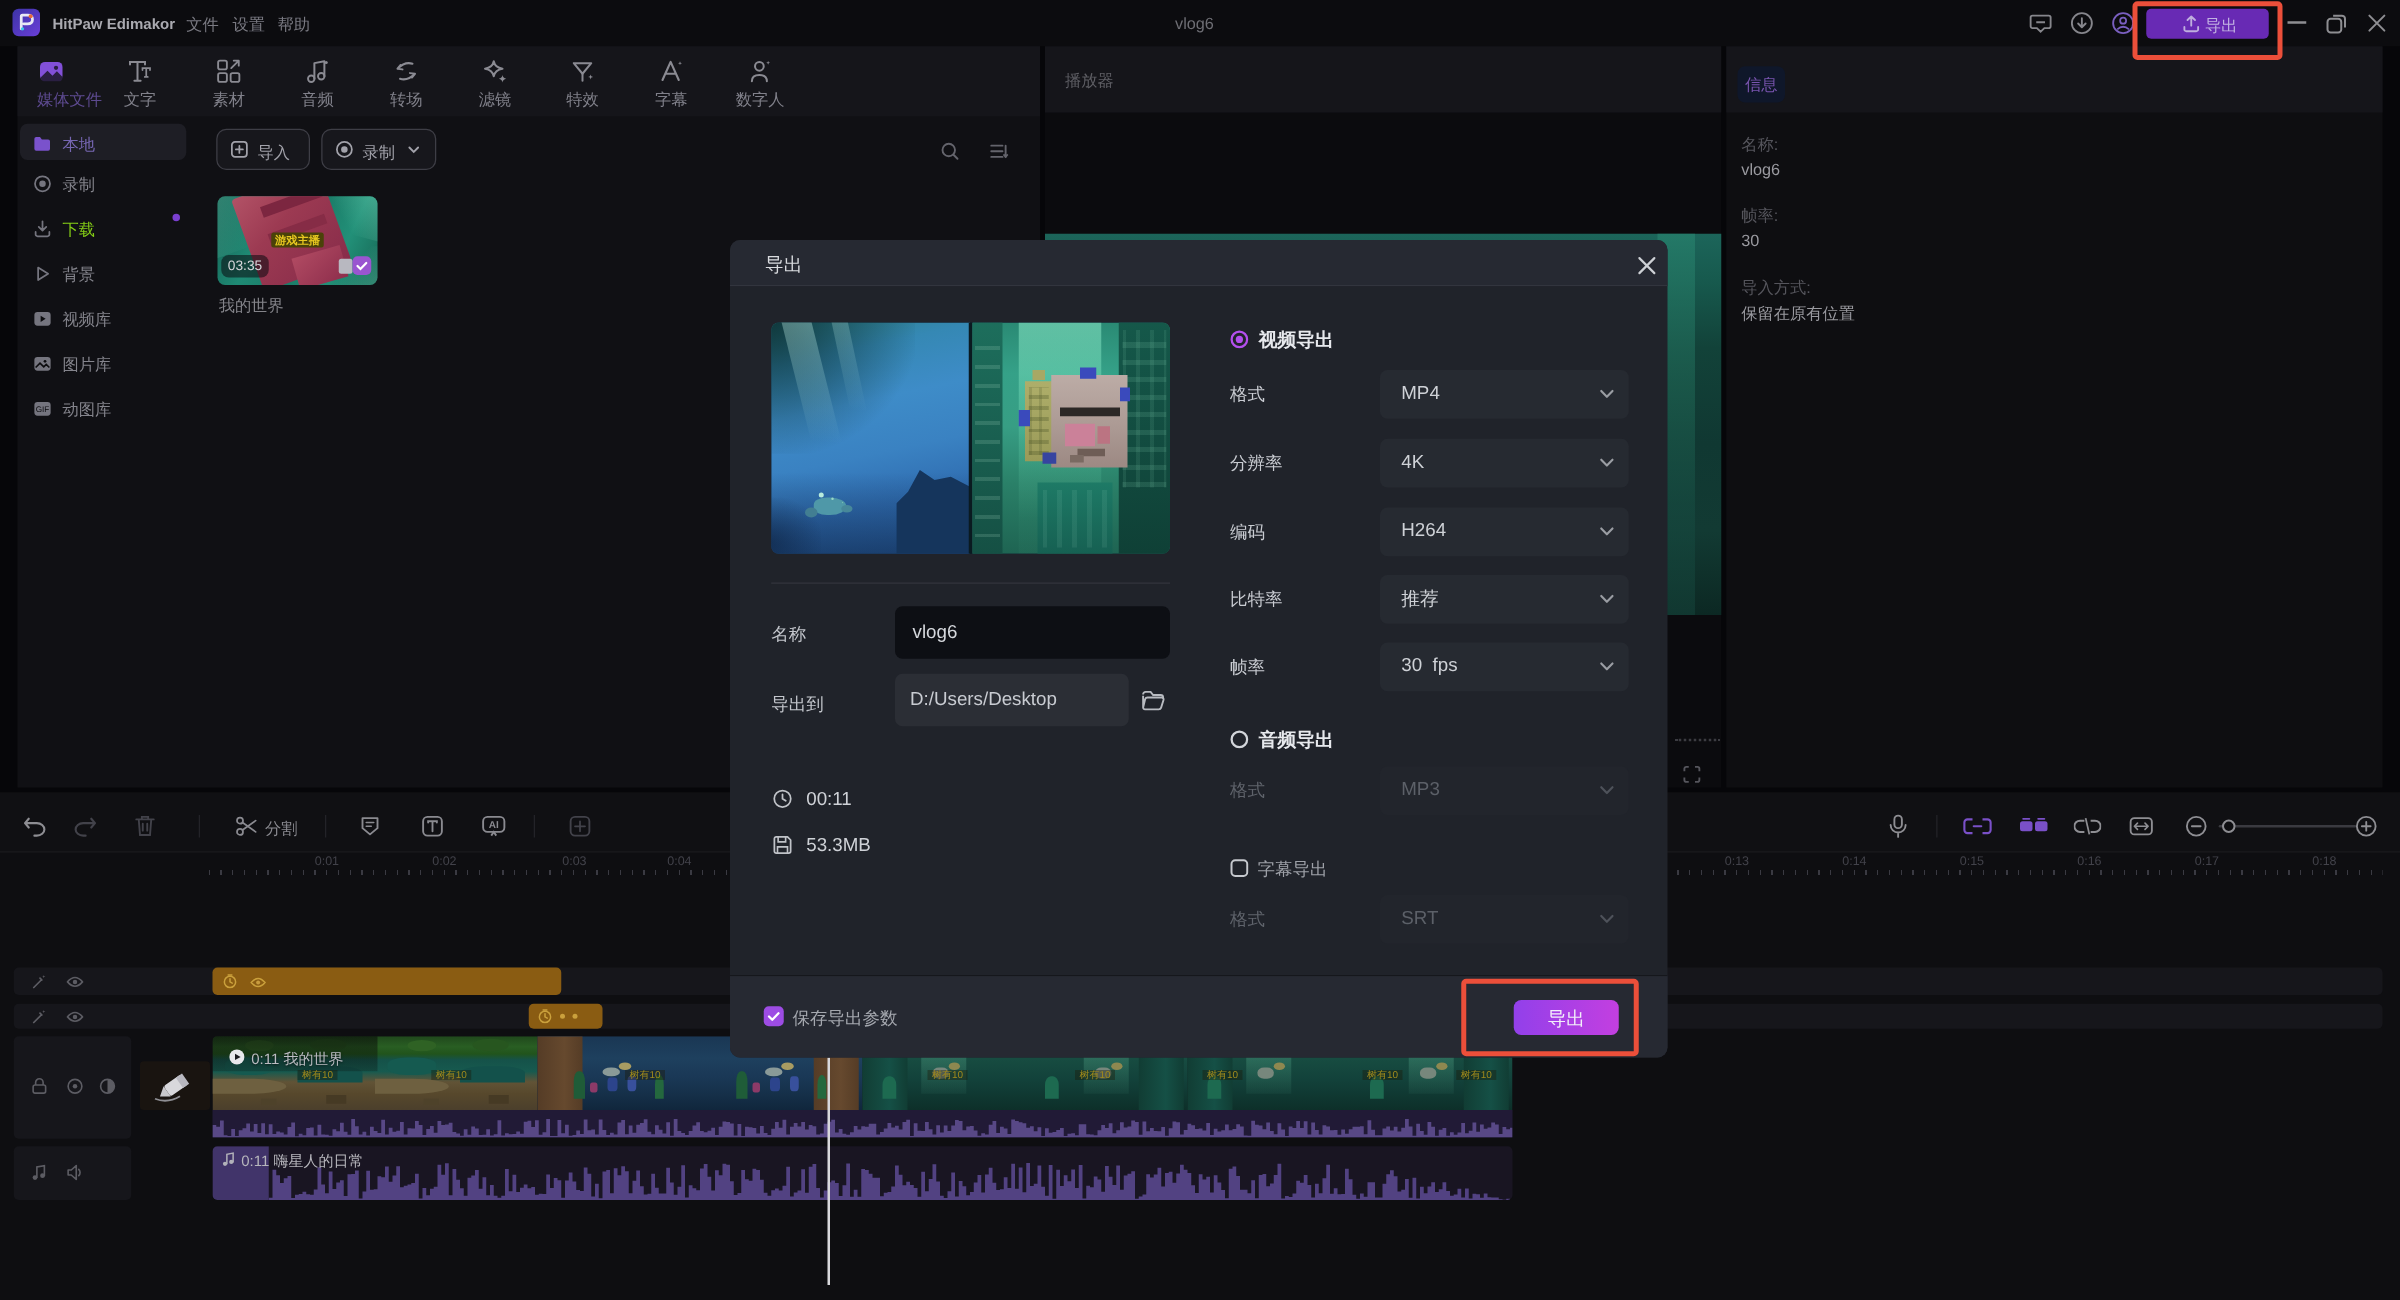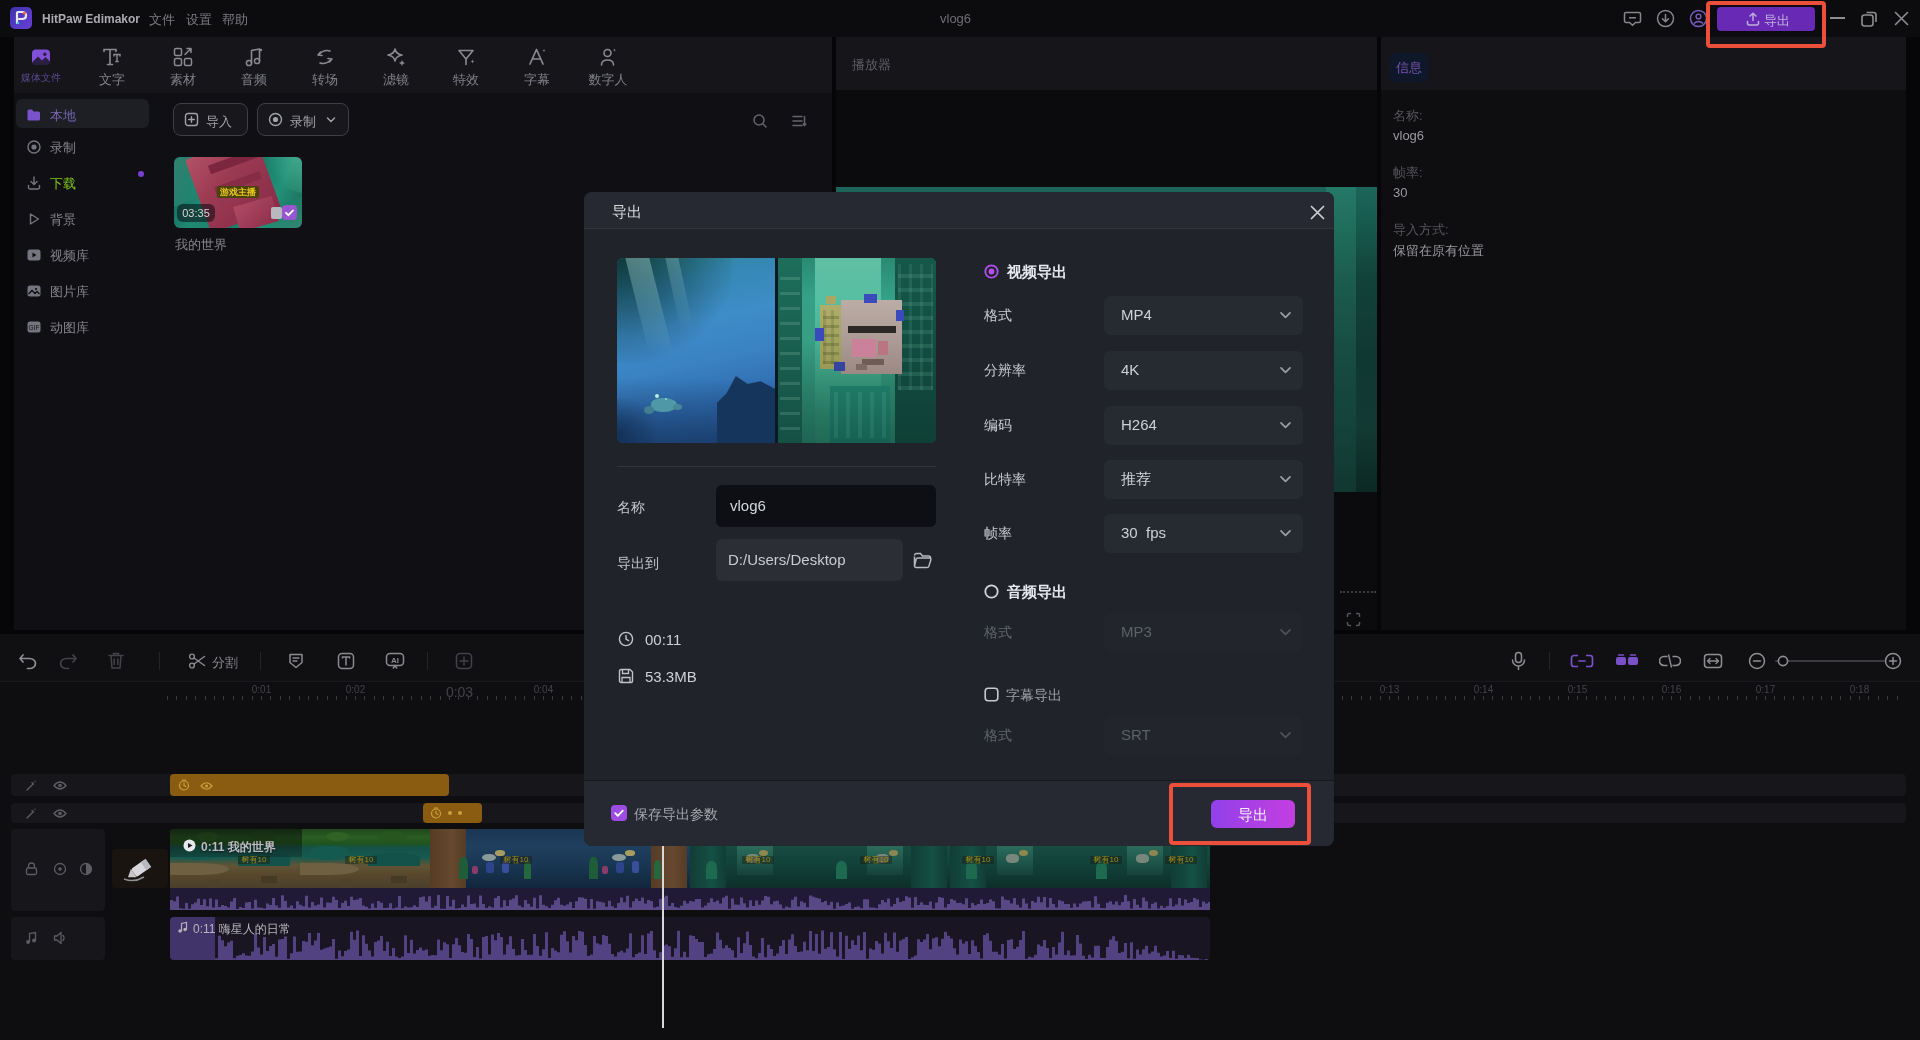--- a/index.html
+++ b/index.html
@@ -59,21 +59,21 @@
 <div class="abs" style="left:14px;top:37px;width:818px;height:593px;background:#101014;"></div>
 <div class="abs" style="left:14px;top:37px;width:818px;height:56px;background:#15151a;"></div>
 
 <div class="ic" style="left:30px;top:46px;">
     <svg width="22" height="22" viewBox="0 0 22 22">
       <rect x="2" y="3.5" width="18" height="15" rx="4" fill="#8250d8"></rect>
       <path d="M2.5 16 l5.5-5.5 4 4 3.5-3.5 4.5 4.5 v1 a3 3 0 0 1 -3 2.5 h-12 a3 3 0 0 1 -2.5-3 Z" fill="#2a1f42"></path>
       <circle cx="14.8" cy="8.2" r="1.7" fill="#2a1f42"></circle>
     </svg>
   </div>
-<div class="abs" style="left:41px;top:71px;font-size:10px;color:#5d4a90;transform:translateX(-50%);white-space:nowrap;">媒体文件</div>
+<div class="abs" style="left:41px;top:71px;font-size:13px;color:#5d4a90;transform:translateX(-50%);white-space:nowrap;padding-left:29px;">媒体文件</div>
 <div class="ic" style="left:101px;top:46px;">
     <svg width="22" height="22" viewBox="0 0 22 22">
       <path d="M3 5.5 V3.5 h12 v2 M9 3.5 v15 M6.5 18.5 h5" fill="none" stroke="#8a8a92" stroke-width="1.6" stroke-linecap="round"></path>
       <path d="M13 10 v-1.5 h6 v1.5 M16 8.5 v7 M14.8 15.5 h2.4" fill="none" stroke="#8a8a92" stroke-width="1.4" stroke-linecap="round"></path>
     </svg>
   </div>
 <div class="abs" style="left:112px;top:71px;font-size:13px;color:#80808a;transform:translateX(-50%);white-space:nowrap;">文字</div>
 <div class="ic" style="left:172px;top:46px;">
     <svg width="22" height="22" viewBox="0 0 22 22">
       <rect x="2.5" y="2.5" width="7" height="7" rx="1.5" fill="none" stroke="#8a8a92" stroke-width="1.5"></rect>
@@ -312,21 +312,21 @@
 <div class="abs" style="left:1775px;top:660px;width:110px;height:2px;background:#3a3a40;border-radius:1px;"></div>
 <svg class="ic" style="left:1777px;top:655px;" width="12" height="12" viewBox="0 0 12 12">
     <circle cx="6" cy="6" r="4.6" fill="#0d0d10" stroke="#8e8e93" stroke-width="1.6"></circle>
   </svg>
 <svg class="ic" style="left:1884px;top:652px;" width="18" height="18" viewBox="0 0 18 18">
     <circle cx="9" cy="9" r="7.5" fill="none" stroke="#8e8e93" stroke-width="1.5"></circle>
     <path d="M5.5 9 h7 M9 5.5 v7" stroke="#8e8e93" stroke-width="1.5" stroke-linecap="round"></path>
   </svg>
 <div class="abs" style="left:261.5px;top:684px;font-size:10px;color:#42424a;transform:translateX(-50%);">0:01</div>
 <div class="abs" style="left:355.5px;top:684px;font-size:10px;color:#42424a;transform:translateX(-50%);">0:02</div>
-<div class="abs" style="left:449.5px;top:684px;font-size:14px;color:#42424a;transform:translateX(-50%);padding-left:20px;">0:03</div>
+<div class="abs" style="left:449.5px;top:684px;font-size:10px;color:#42424a;transform:translateX(-50%);padding-left:20px;">0:03</div>
 <div class="abs" style="left:543.5px;top:684px;font-size:10px;color:#42424a;transform:translateX(-50%);">0:04</div>
 <div class="abs" style="left:637.5px;top:684px;font-size:10px;color:#42424a;transform:translateX(-50%);">0:05</div>
 <div class="abs" style="left:731.5px;top:684px;font-size:10px;color:#42424a;transform:translateX(-50%);">0:06</div>
 <div class="abs" style="left:825.5px;top:684px;font-size:10px;color:#42424a;transform:translateX(-50%);">0:07</div>
 <div class="abs" style="left:919.5px;top:684px;font-size:10px;color:#42424a;transform:translateX(-50%);">0:08</div>
 <div class="abs" style="left:1013.5px;top:684px;font-size:10px;color:#42424a;transform:translateX(-50%);">0:09</div>
 <div class="abs" style="left:1107.5px;top:684px;font-size:10px;color:#42424a;transform:translateX(-50%);">0:10</div>
 <div class="abs" style="left:1201.5px;top:684px;font-size:10px;color:#42424a;transform:translateX(-50%);">0:11</div>
 <div class="abs" style="left:1295.5px;top:684px;font-size:10px;color:#42424a;transform:translateX(-50%);">0:12</div>
 <div class="abs" style="left:1389.5px;top:684px;font-size:10px;color:#42424a;transform:translateX(-50%);">0:13</div>
@@ -472,21 +472,21 @@
       <div class="abs" style="left:43%;top:42%;width:10%;height:16%;background:#77877c;border-radius:40%;"></div>
       <div class="abs" style="left:53%;top:35%;width:7%;height:10%;background:#8e8850;border-radius:50%;"></div>
       <div class="abs" style="left:12%;top:55%;width:9%;height:30%;background:#1d6a50;border-radius:40% 40% 0 0;"></div>
     </div>
   </div>
 <div class="abs" style="left:170px;top:829px;width:132px;height:28px;background:linear-gradient(180deg,rgba(8,10,8,.55),rgba(8,10,8,.25));border-radius:4px 0 0 0;"></div>
 <svg class="ic" style="left:183px;top:839px;" width="13" height="13" viewBox="0 0 13 13">
     <circle cx="6.5" cy="6.5" r="6" fill="#e8e8ec"></circle>
     <path d="M5 4 L9.5 6.5 L5 9 Z" fill="#1a1a20"></path>
   </svg>
-<div class="abs" style="left:201px;top:839px;font-size:12px;color:#bcbcc2;text-shadow:0 1px 2px rgba(0,0,0,.6);font-weight:bold;">0:11 我的世界</div>
+<div class="abs" style="left:201px;top:839px;font-size:12px;color:#bcbcc2;text-shadow:0 1px 2px rgba(0,0,0,.6);">0:11 我的世界</div>
 <div class="abs" style="left:238px;top:856px;width:32px;height:8px;font-size:8px;line-height:8px;color:#a08a1c;background:rgba(28,26,8,.4);text-align:center;overflow:hidden;">树有10用</div>
 <div class="abs" style="left:345px;top:856px;width:32px;height:8px;font-size:8px;line-height:8px;color:#a08a1c;background:rgba(28,26,8,.4);text-align:center;overflow:hidden;">树有10用</div>
 <div class="abs" style="left:500px;top:856px;width:32px;height:8px;font-size:8px;line-height:8px;color:#a08a1c;background:rgba(28,26,8,.4);text-align:center;overflow:hidden;">树有10用</div>
 <div class="abs" style="left:742px;top:856px;width:32px;height:8px;font-size:8px;line-height:8px;color:#a08a1c;background:rgba(28,26,8,.4);text-align:center;overflow:hidden;">树有10用</div>
 <div class="abs" style="left:860px;top:856px;width:32px;height:8px;font-size:8px;line-height:8px;color:#a08a1c;background:rgba(28,26,8,.4);text-align:center;overflow:hidden;">树有10用</div>
 <div class="abs" style="left:962px;top:856px;width:32px;height:8px;font-size:8px;line-height:8px;color:#a08a1c;background:rgba(28,26,8,.4);text-align:center;overflow:hidden;">树有10用</div>
 <div class="abs" style="left:1090px;top:856px;width:32px;height:8px;font-size:8px;line-height:8px;color:#a08a1c;background:rgba(28,26,8,.4);text-align:center;overflow:hidden;">树有10用</div>
 <div class="abs" style="left:1165px;top:856px;width:32px;height:8px;font-size:8px;line-height:8px;color:#a08a1c;background:rgba(28,26,8,.4);text-align:center;overflow:hidden;">树有10用</div>
 <div class="abs" style="left:170px;top:888px;width:1040px;height:22px;background:#211a36;">
     <svg width="1040" height="22" viewBox="0 0 1040 22">

